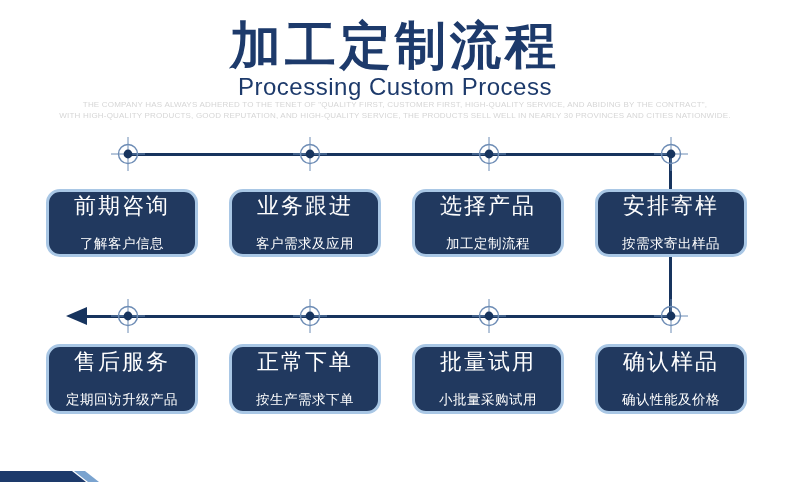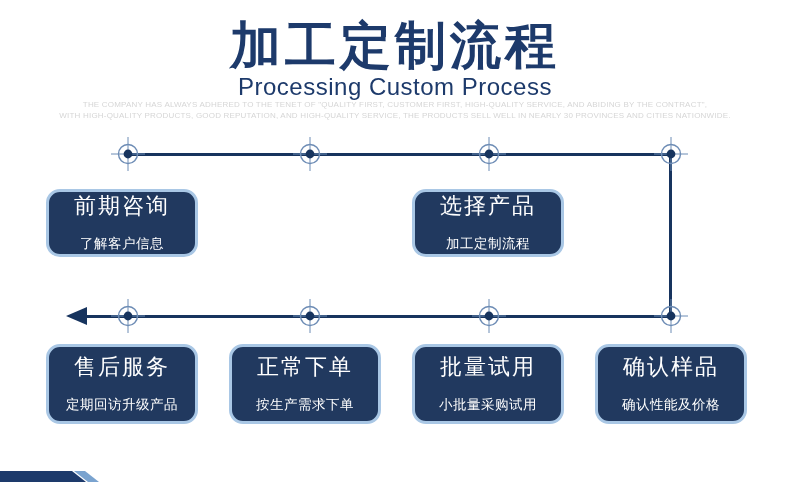--- a/index.html
+++ b/index.html
@@ -64,21 +64,21 @@
     background:var(--box_fill);
     border:3px solid var(--box_border);
     border-radius:14px;
     color:#fff;
     display:flex;flex-direction:column;
     align-items:center;justify-content:center;
     z-index:2;
     text-align:center;
   }
   .row1{top:189px;height:68px;}
-  .row2{top:344px;height:80px;}
+  .row2{top:344px;height:70px;}
   .bx1{left:46px;} .bx2{left:229px;} .bx3{left:412px;} .bx4{left:595px;}
   .flow-box .t{font-size:22px;font-weight:500;letter-spacing:2px;line-height:26px;white-space:nowrap;}
   .flow-box .s{font-size:13.5px;margin-top:16px;letter-spacing:0.5px;white-space:nowrap;}
   
   .corner{position:absolute;left:0;bottom:0;width:100px;height:11px;z-index:1;}
   .corner .dark{
     position:absolute;left:0;bottom:0;width:86px;height:11px;
     background:var(--navy);
     clip-path:polygon(0 0,72px 0,86px 11px,0 11px);
   }
@@ -152,23 +152,31 @@
     <line x1="17" y1="0" x2="17" y2="34" stroke="var(--tick)" stroke-width="1"></line>
     <line x1="0" y1="17" x2="34" y2="17" stroke="var(--tick)" stroke-width="1"></line>
     <circle cx="17" cy="17" r="9.5" fill="none" stroke="var(--tick)" stroke-width="1.4"></circle>
     <circle cx="17" cy="17" r="4.4" fill="var(--line)"></circle>
   </svg>
 
   <div class="flow-box row1 bx1">
     <div class="t">前期咨询</div>
     <div class="s">了解客户信息</div>
   </div>
+  <div class="flow-box row1 bx2">
+    <div class="t">业务跟进</div>
+    <div class="s">客户需求及应用</div>
+  </div>
   <div class="flow-box row1 bx3">
     <div class="t">选择产品</div>
     <div class="s">加工定制流程</div>
+  </div>
+  <div class="flow-box row1 bx4">
+    <div class="t">安排寄样</div>
+    <div class="s">按需求寄出样品</div>
   </div>
 
   <div class="flow-box row2 bx1">
     <div class="t">售后服务</div>
     <div class="s">定期回访升级产品</div>
   </div>
   <div class="flow-box row2 bx2">
     <div class="t">正常下单</div>
     <div class="s">按生产需求下单</div>
   </div>

